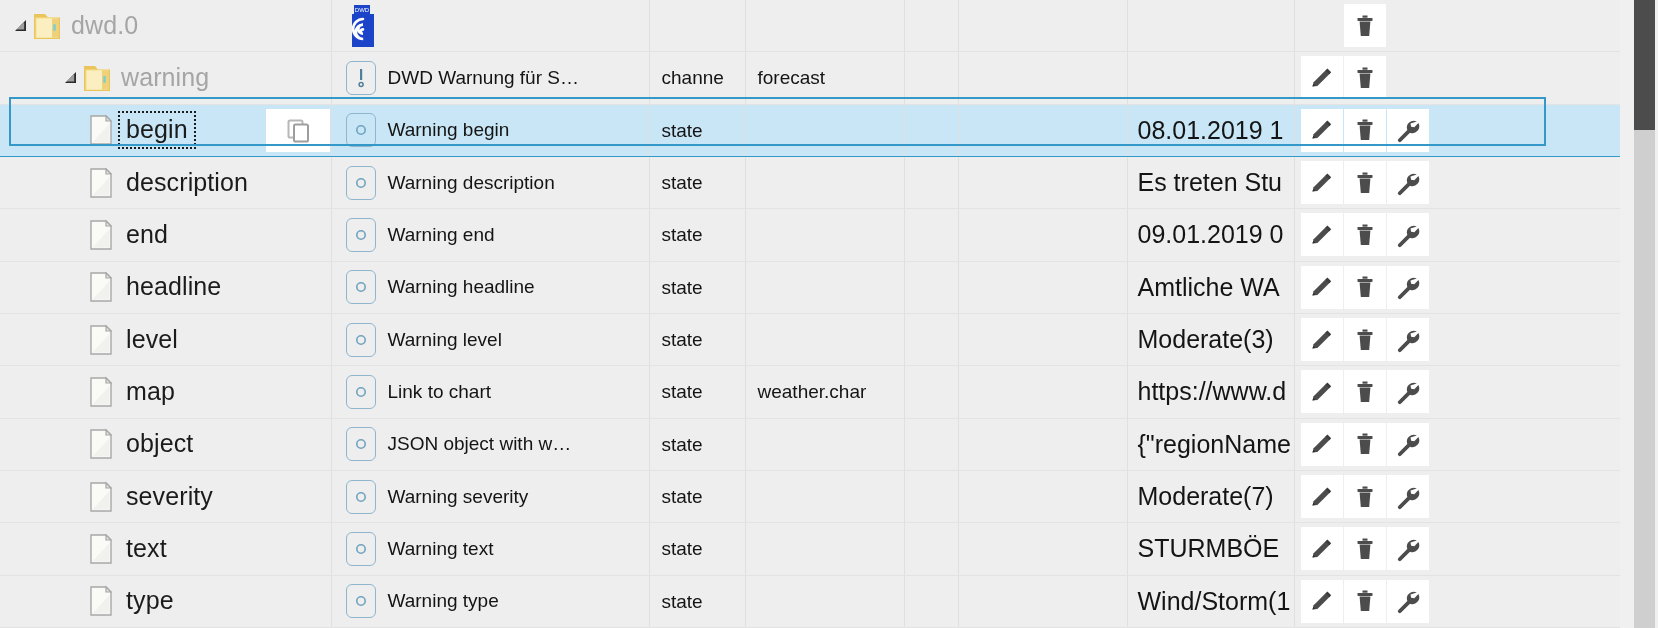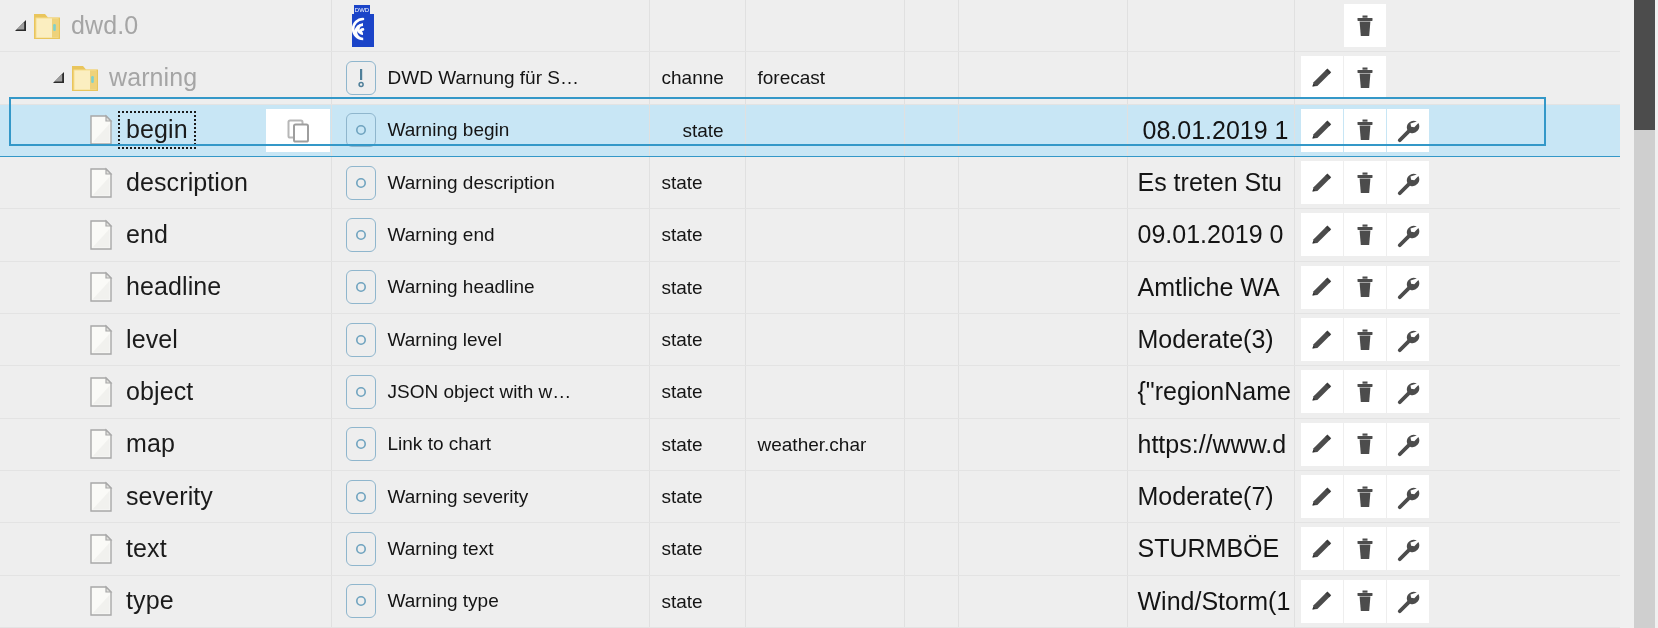--- a/index.html
+++ b/index.html
@@ -52,21 +52,20 @@
     vertical-align: middle;
     background: #eeeeee;
     overflow: hidden;
     white-space: nowrap;
   }
   .grid td:last-child { border-right: none; }
 
   tr.row-selected td {
     background: #c8e6f5;
     border-bottom-color: #3498c8;
-    text-align: center;
   }
 
   
   .namecell {
     display: flex;
     align-items: center;
     height: 49px;
     padding-left: 10px;
     position: relative;
   }
@@ -74,21 +73,21 @@
     width: 22px;
     flex: 0 0 22px;
     display: flex;
     align-items: center;
     justify-content: center;
     color: #2b2b2b;
   }
   .twisty svg { display: block; }
 
   .indent-1 { padding-left: 10px; }
-  .indent-2 { padding-left: 48px; }
+  .indent-2 { padding-left: 60px; }
   .indent-3 { padding-left: 66px; }
 
   .folder-ico {
     flex: 0 0 30px;
     width: 30px;
     height: 34px;
     margin-right: 9px;
     position: relative;
   }
   .file-ico {
@@ -684,47 +683,47 @@
         </tr>
         <tr>
           <td>
             <div class="namecell indent-3">
               <span class="twisty"></span>
               <span class="file-ico"><svg width="26" height="32" viewBox="0 0 26 32">
                   <path d="M3 2 L18 2 L23 7 L23 30 L3 30 Z" fill="#fafaf7" stroke="#a8a8a8" stroke-width="1.4"></path>
                   <path d="M18 2 L18 7 L23 7 Z" fill="#e2e2de" stroke="#a8a8a8" stroke-width="1.2"></path>
                   <path d="M4.5 28.5 L21.5 10 L21.5 28.5 Z" fill="#f0f0ec" opacity="0.9"></path>
                 </svg></span>
-              <span class="leaf-label">object</span>
+              <span class="leaf-label">map</span>
             </div>
           </td>
           <td>
             <div class="titlecell">
               <span class="typeicon">
                 <svg width="14" height="14" viewBox="0 0 14 14">
                   <circle cx="7" cy="7" r="4.2" fill="none" stroke="#6fa3bf" stroke-width="1.6"></circle>
                 </svg>
               </span>
-              <span class="title-txt">JSON object with w…</span>
+              <span class="title-txt">Link to chart</span>
             </div>
           </td>
           <td>
             <div class="txtcell">state</div>
           </td>
           <td>
-            <div class="txtcell"></div>
-          </td>
-          <td>
-            <div class="txtcell"></div>
-          </td>
-          <td>
-            <div class="txtcell"></div>
-          </td>
-          <td>
-            <div class="valcell">{"regionName</div>
+            <div class="txtcell">weather.char</div>
+          </td>
+          <td>
+            <div class="txtcell"></div>
+          </td>
+          <td>
+            <div class="txtcell"></div>
+          </td>
+          <td>
+            <div class="valcell">https://www.d</div>
           </td>
           <td>
             <div class="actions">
               <span class="actbtn">
                 <svg width="26" height="26" viewBox="0 0 26 26">
                   <path d="M3.5 21.5 L4.6 17.2 L17.4 4.5 L21.2 8.3 L8.4 21.1 Z" fill="#4c4c4c"></path>
                   <path d="M18.4 3.5 L22.2 7.3 L20.3 9.2 L16.5 5.4 Z" fill="#3c3c3c"></path>
                   <path d="M3.5 21.5 L6.3 20.7 L4.3 18.7 Z" fill="#2f2f2f"></path>
                 </svg>
               </span>
@@ -745,47 +744,47 @@
         </tr>
         <tr>
           <td>
             <div class="namecell indent-3">
               <span class="twisty"></span>
               <span class="file-ico"><svg width="26" height="32" viewBox="0 0 26 32">
                   <path d="M3 2 L18 2 L23 7 L23 30 L3 30 Z" fill="#fafaf7" stroke="#a8a8a8" stroke-width="1.4"></path>
                   <path d="M18 2 L18 7 L23 7 Z" fill="#e2e2de" stroke="#a8a8a8" stroke-width="1.2"></path>
                   <path d="M4.5 28.5 L21.5 10 L21.5 28.5 Z" fill="#f0f0ec" opacity="0.9"></path>
                 </svg></span>
-              <span class="leaf-label">map</span>
+              <span class="leaf-label">object</span>
             </div>
           </td>
           <td>
             <div class="titlecell">
               <span class="typeicon">
                 <svg width="14" height="14" viewBox="0 0 14 14">
                   <circle cx="7" cy="7" r="4.2" fill="none" stroke="#6fa3bf" stroke-width="1.6"></circle>
                 </svg>
               </span>
-              <span class="title-txt">Link to chart</span>
+              <span class="title-txt">JSON object with w…</span>
             </div>
           </td>
           <td>
             <div class="txtcell">state</div>
           </td>
           <td>
-            <div class="txtcell">weather.char</div>
-          </td>
-          <td>
-            <div class="txtcell"></div>
-          </td>
-          <td>
-            <div class="txtcell"></div>
-          </td>
-          <td>
-            <div class="valcell">https://www.d</div>
+            <div class="txtcell"></div>
+          </td>
+          <td>
+            <div class="txtcell"></div>
+          </td>
+          <td>
+            <div class="txtcell"></div>
+          </td>
+          <td>
+            <div class="valcell">{"regionName</div>
           </td>
           <td>
             <div class="actions">
               <span class="actbtn">
                 <svg width="26" height="26" viewBox="0 0 26 26">
                   <path d="M3.5 21.5 L4.6 17.2 L17.4 4.5 L21.2 8.3 L8.4 21.1 Z" fill="#4c4c4c"></path>
                   <path d="M18.4 3.5 L22.2 7.3 L20.3 9.2 L16.5 5.4 Z" fill="#3c3c3c"></path>
                   <path d="M3.5 21.5 L6.3 20.7 L4.3 18.7 Z" fill="#2f2f2f"></path>
                 </svg>
               </span>

